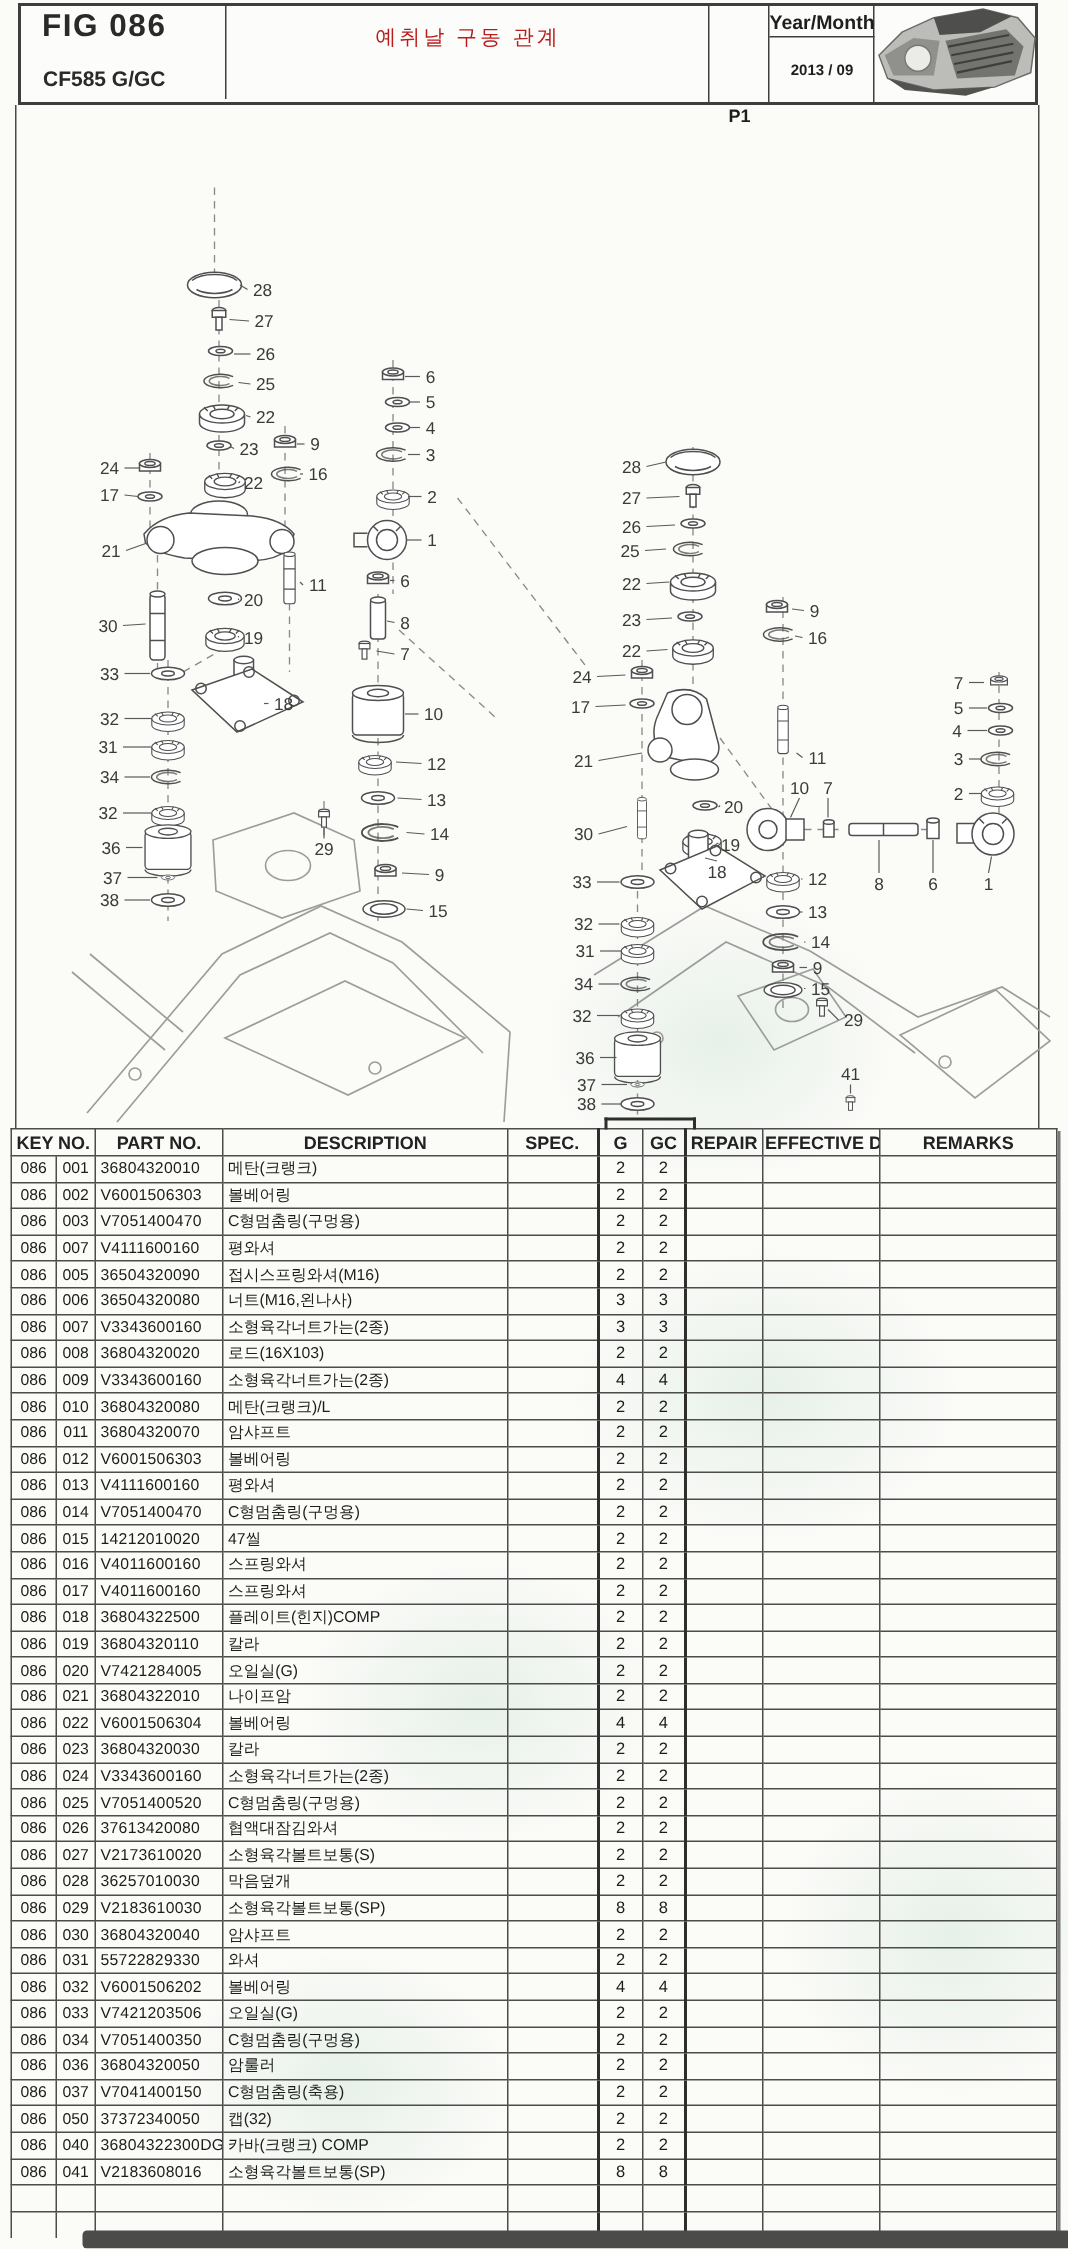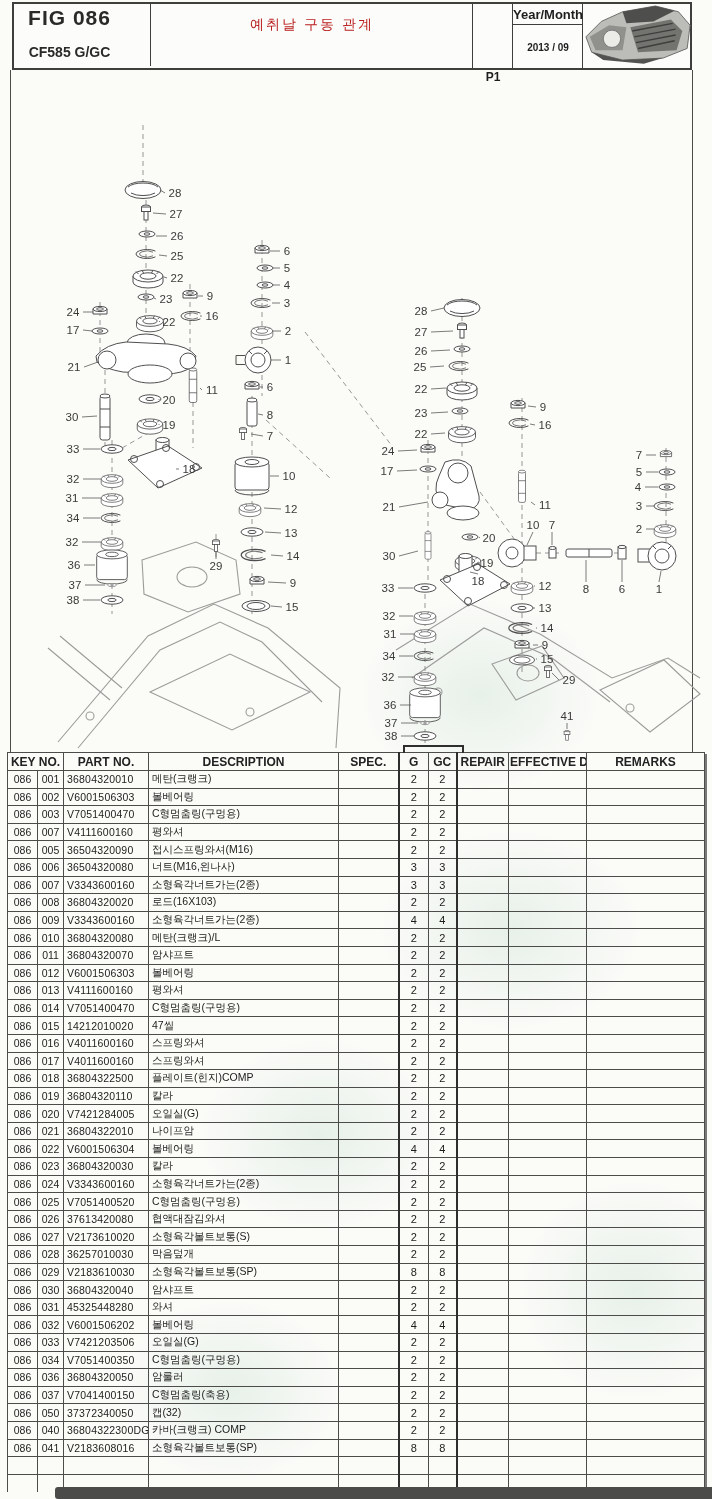--- a/index.html
+++ b/index.html
@@ -888,21 +888,21 @@
         <td class="c-spec"></td>
         <td class="c-g">2</td>
         <td class="c-gc">2</td>
         <td class="c-repair"></td>
         <td class="c-eff"></td>
         <td class="c-rem"></td>
       </tr>
       <tr>
         <td class="c-fig">086</td>
         <td class="c-key">031</td>
-        <td class="c-part">45325448280</td>
+        <td class="c-part">55722829330</td>
         <td class="c-desc">와셔</td>
         <td class="c-spec"></td>
         <td class="c-g">2</td>
         <td class="c-gc">2</td>
         <td class="c-repair"></td>
         <td class="c-eff"></td>
         <td class="c-rem"></td>
       </tr>
       <tr>
         <td class="c-fig">086</td>

